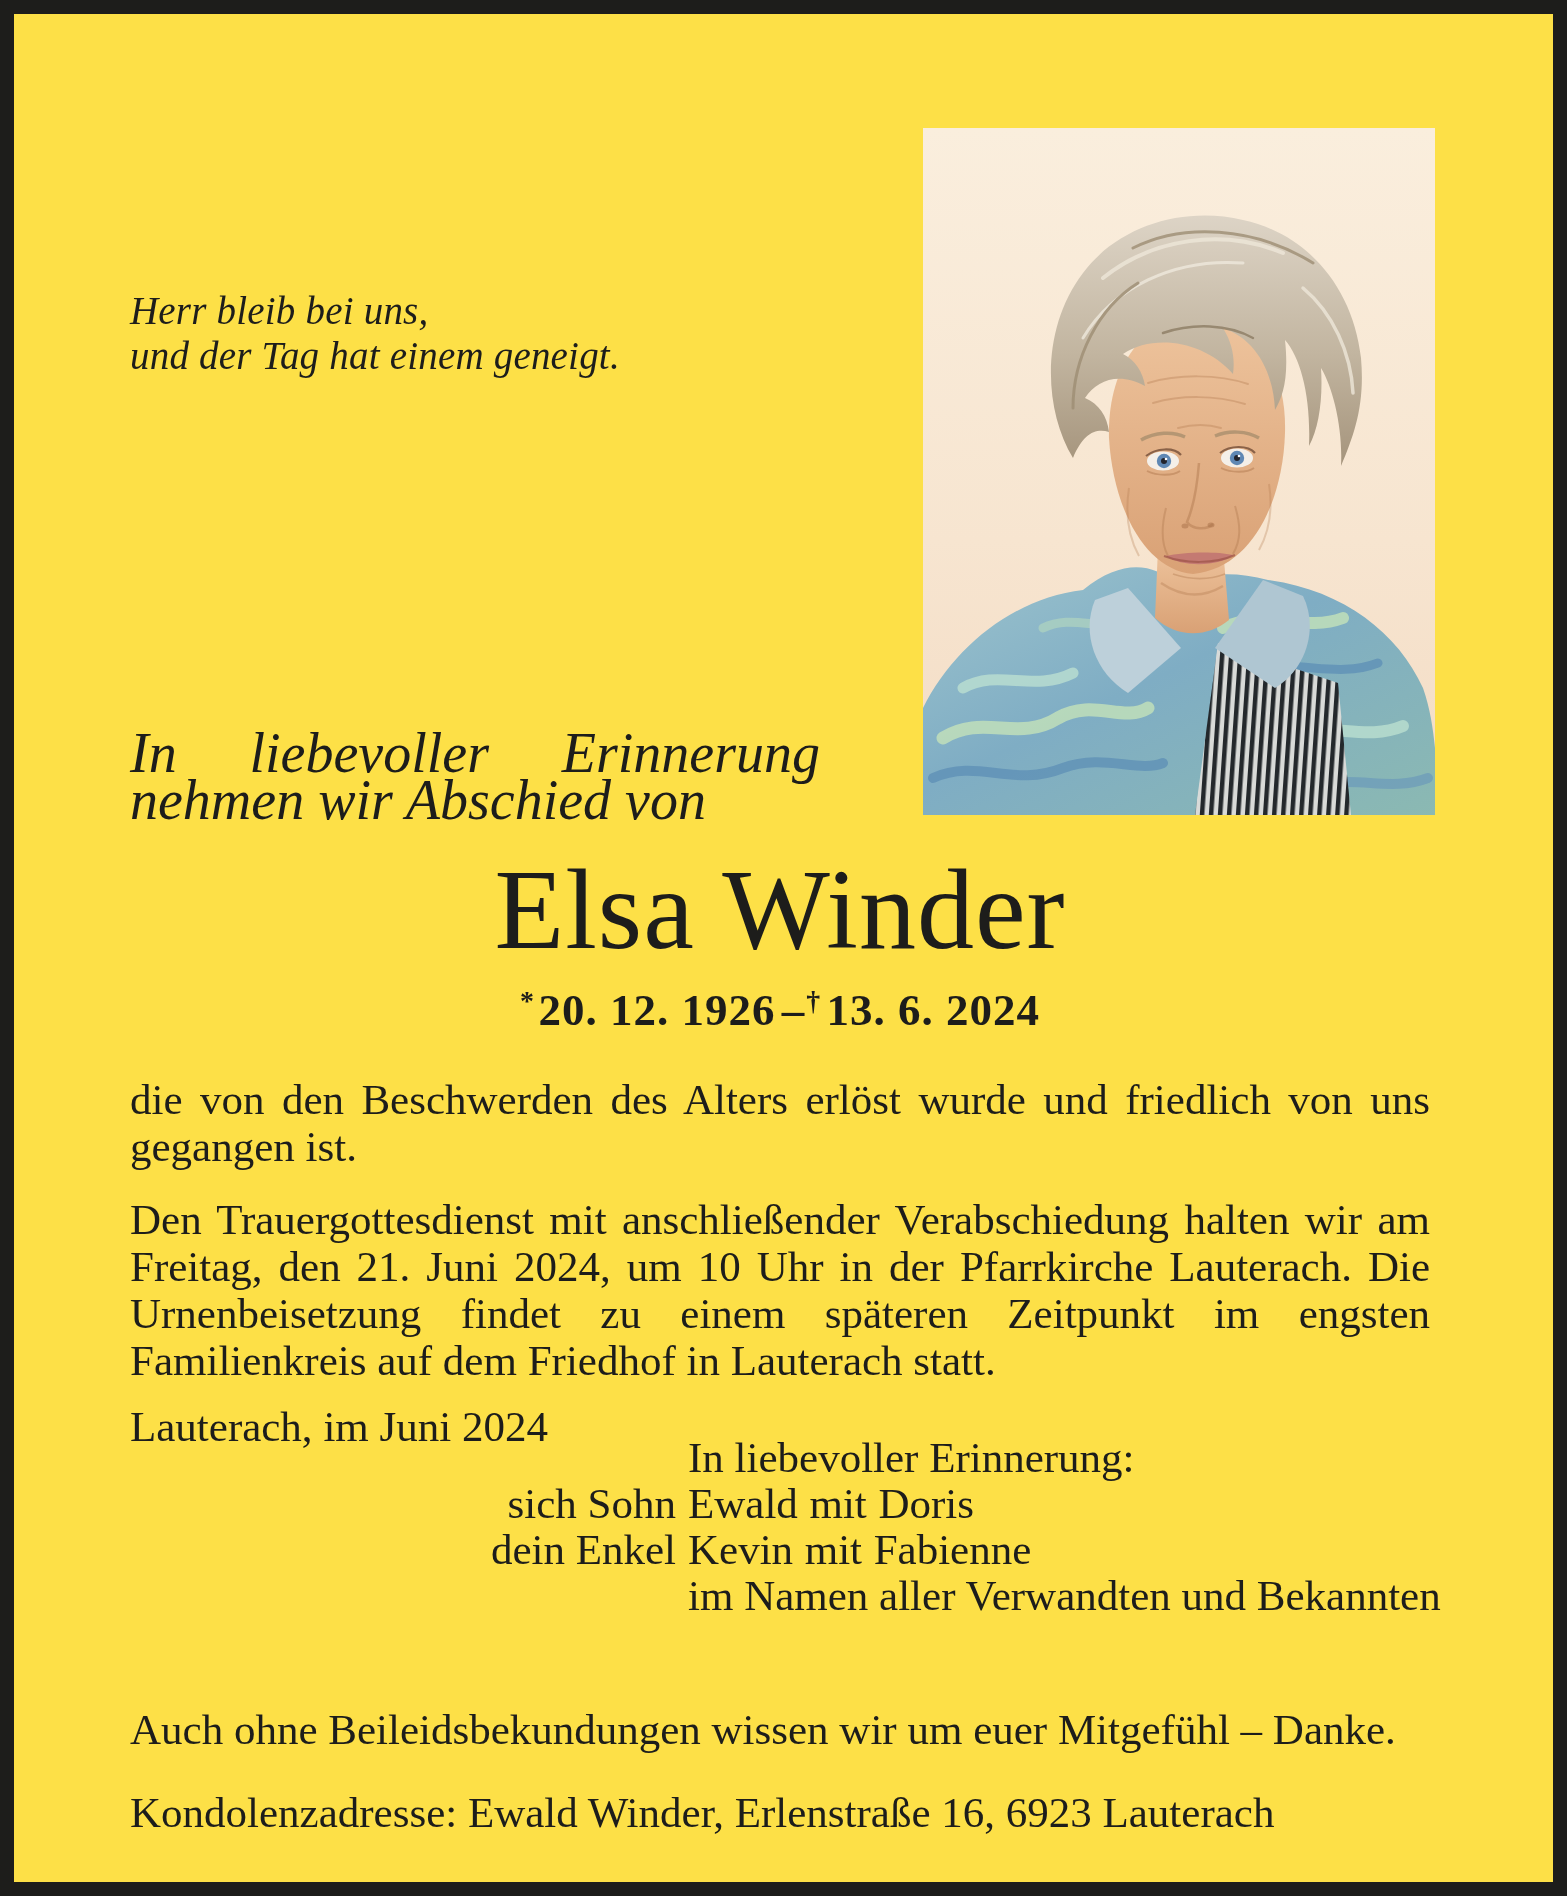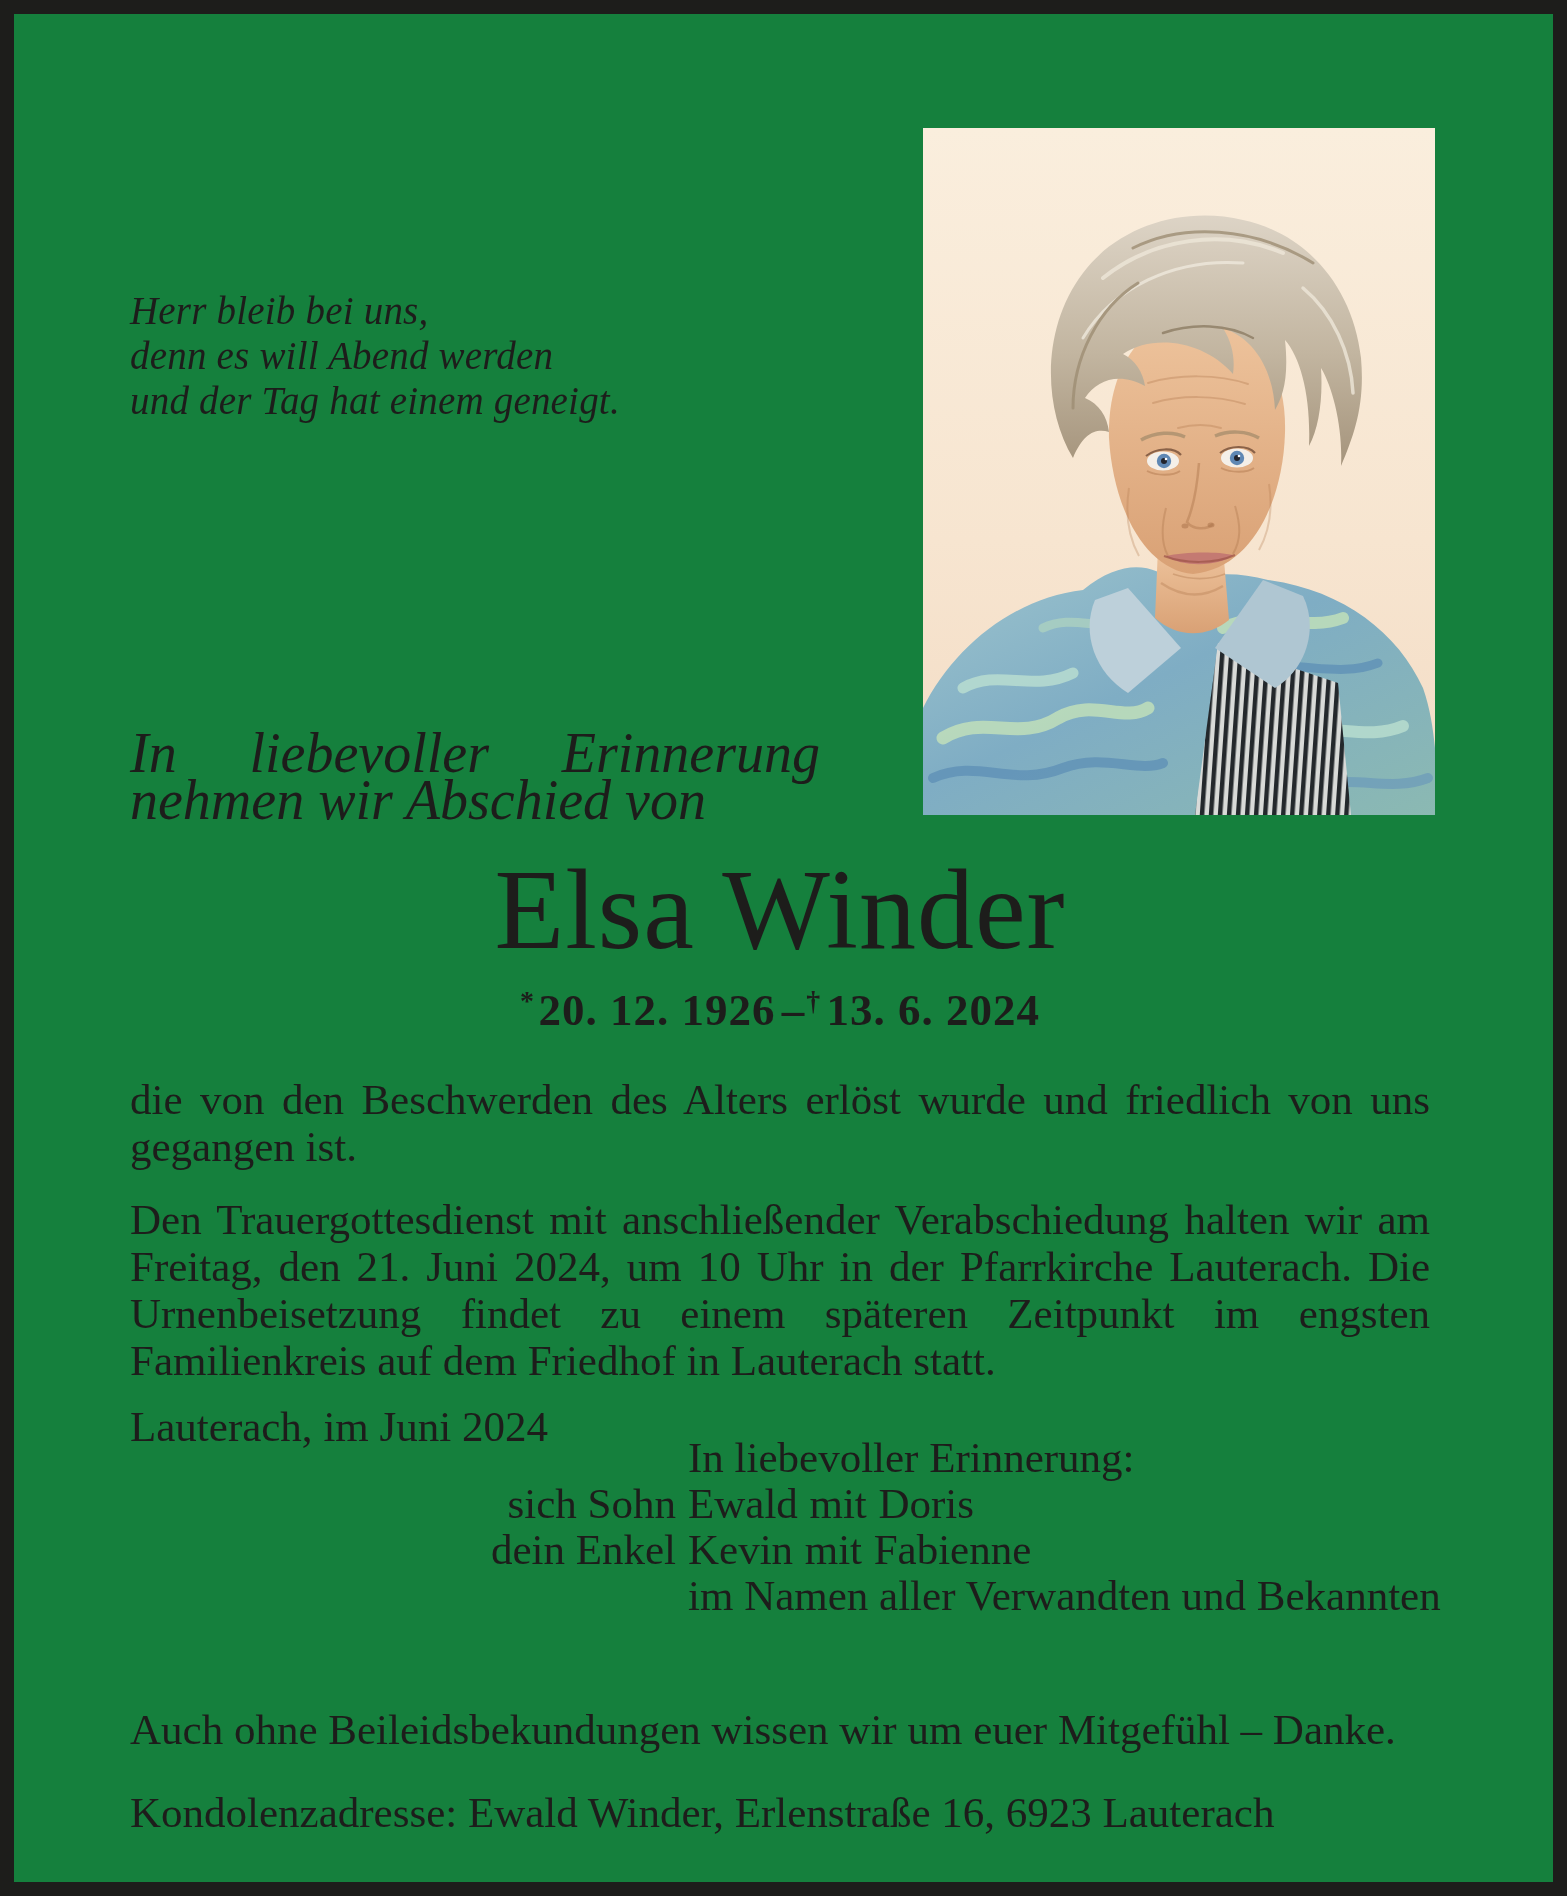--- a/index.html
+++ b/index.html
@@ -1,20 +1,20 @@
 <!DOCTYPE html>
 <html><head>
 <meta charset="utf-8">
 <style>
   html, body { margin: 0; padding: 0; background: #ffffff; }
   .page {
     position: relative;
     width: 1567px;
     height: 1896px;
-    background: #15803d;
+    background: #fde047;
     font-family: "Liberation Serif", "DejaVu Serif", serif;
     color: #1d1d1b;
     overflow: hidden;
   }
   .frame {
     position: absolute;
     inset: 0;
     border: 14px solid #1d1d1b;
     pointer-events: none;
     z-index: 10;
@@ -131,21 +131,20 @@
   }
 </style>
 </head>
 <body>
 
 <div class="page">
   <div class="frame"></div>
 
   <div class="verse">
     <div>Herr bleib bei uns,</div>
-    <div>denn es will Abend werden</div>
     <div>und der Tag hat einem geneigt.</div>
   </div>
 
   <svg class="photo" viewBox="0 0 512 687" xmlns="http://www.w3.org/2000/svg" aria-hidden="true">
     <defs>
       <linearGradient id="bgGrad" x1="0" y1="0" x2="0" y2="1">
         <stop offset="0" stop-color="#faeedd"></stop>
         <stop offset="0.6" stop-color="#f7e5d0"></stop>
         <stop offset="1" stop-color="#f3dcc5"></stop>
       </linearGradient>

